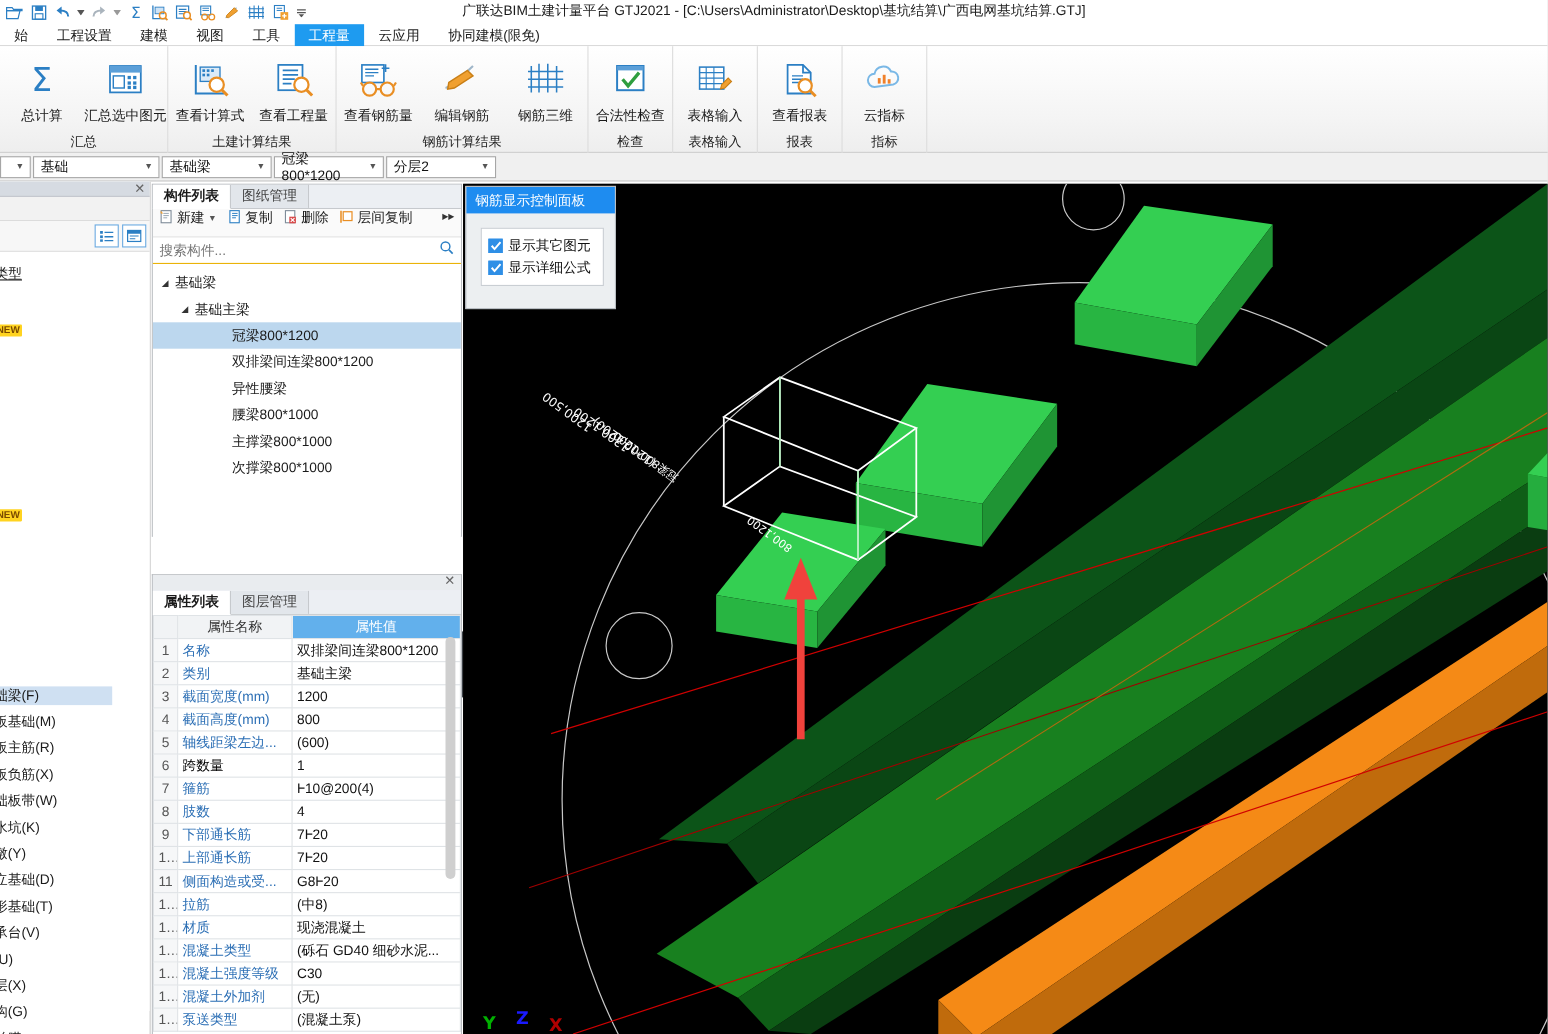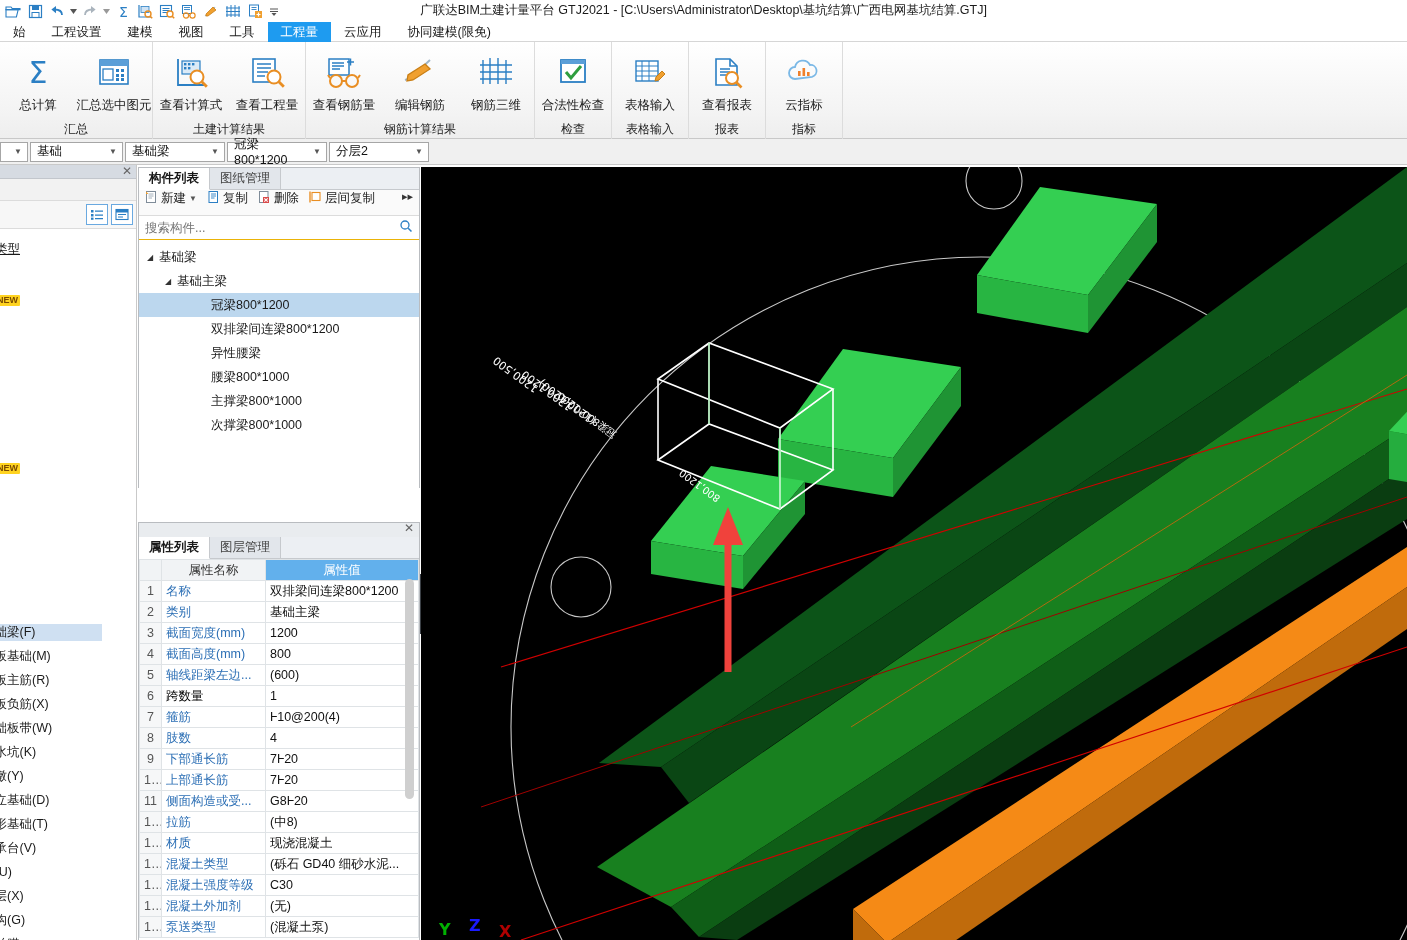--- a/index.html
+++ b/index.html
@@ -492,21 +492,21 @@
         </div>
       </div>
   </div>
 
   <div class="selstrip">
     <div id="combo-host" style="display:flex;align-items:center;">
         <div class="combo" style="width: 28px;">
           <span></span>
           <span class="carat">▼</span>
         </div>
-        <div class="combo" style="width: 93px;">
+        <div class="combo" style="width: 115px;">
           <span>基础</span>
           <span class="carat">▼</span>
         </div>
         <div class="combo" style="width: 100px;">
           <span>基础梁</span>
           <span class="carat">▼</span>
         </div>
         <div class="combo" style="width: 100px;">
           <span>冠梁800*1200</span>
           <span class="carat">▼</span>
@@ -851,14 +851,35 @@
 
         <g font-family="DejaVu Sans" font-size="16" font-weight="bold">
           <text x="18" y="768" fill="#00b000">Y</text>
           <text x="48" y="764" fill="#1a1aff">Z</text>
           <text x="78" y="770" fill="#b00000">X</text>
         </g>
       </g>
     </svg>
   </div>
 
+  <div class="rcp">
+    <div class="rcp-title">钢筋显示控制面板</div>
+    <div class="rcp-box" id="rcp-host">
+        <div class="cbrow">
+          <span class="cbox">
+            <svg width="10" height="9" viewBox="0 0 10 9">
+              <path d="M1 4.4l2.6 3L9 1.2" fill="none" stroke="#fff" stroke-width="1.8"></path>
+            </svg>
+          </span>
+          <span>显示其它图元</span>
+        </div>
+        <div class="cbrow">
+          <span class="cbox">
+            <svg width="10" height="9" viewBox="0 0 10 9">
+              <path d="M1 4.4l2.6 3L9 1.2" fill="none" stroke="#fff" stroke-width="1.8"></path>
+            </svg>
+          </span>
+          <span>显示详细公式</span>
+        </div>
+      </div>
+  </div>
 
 </div>
 
 </body></html>

